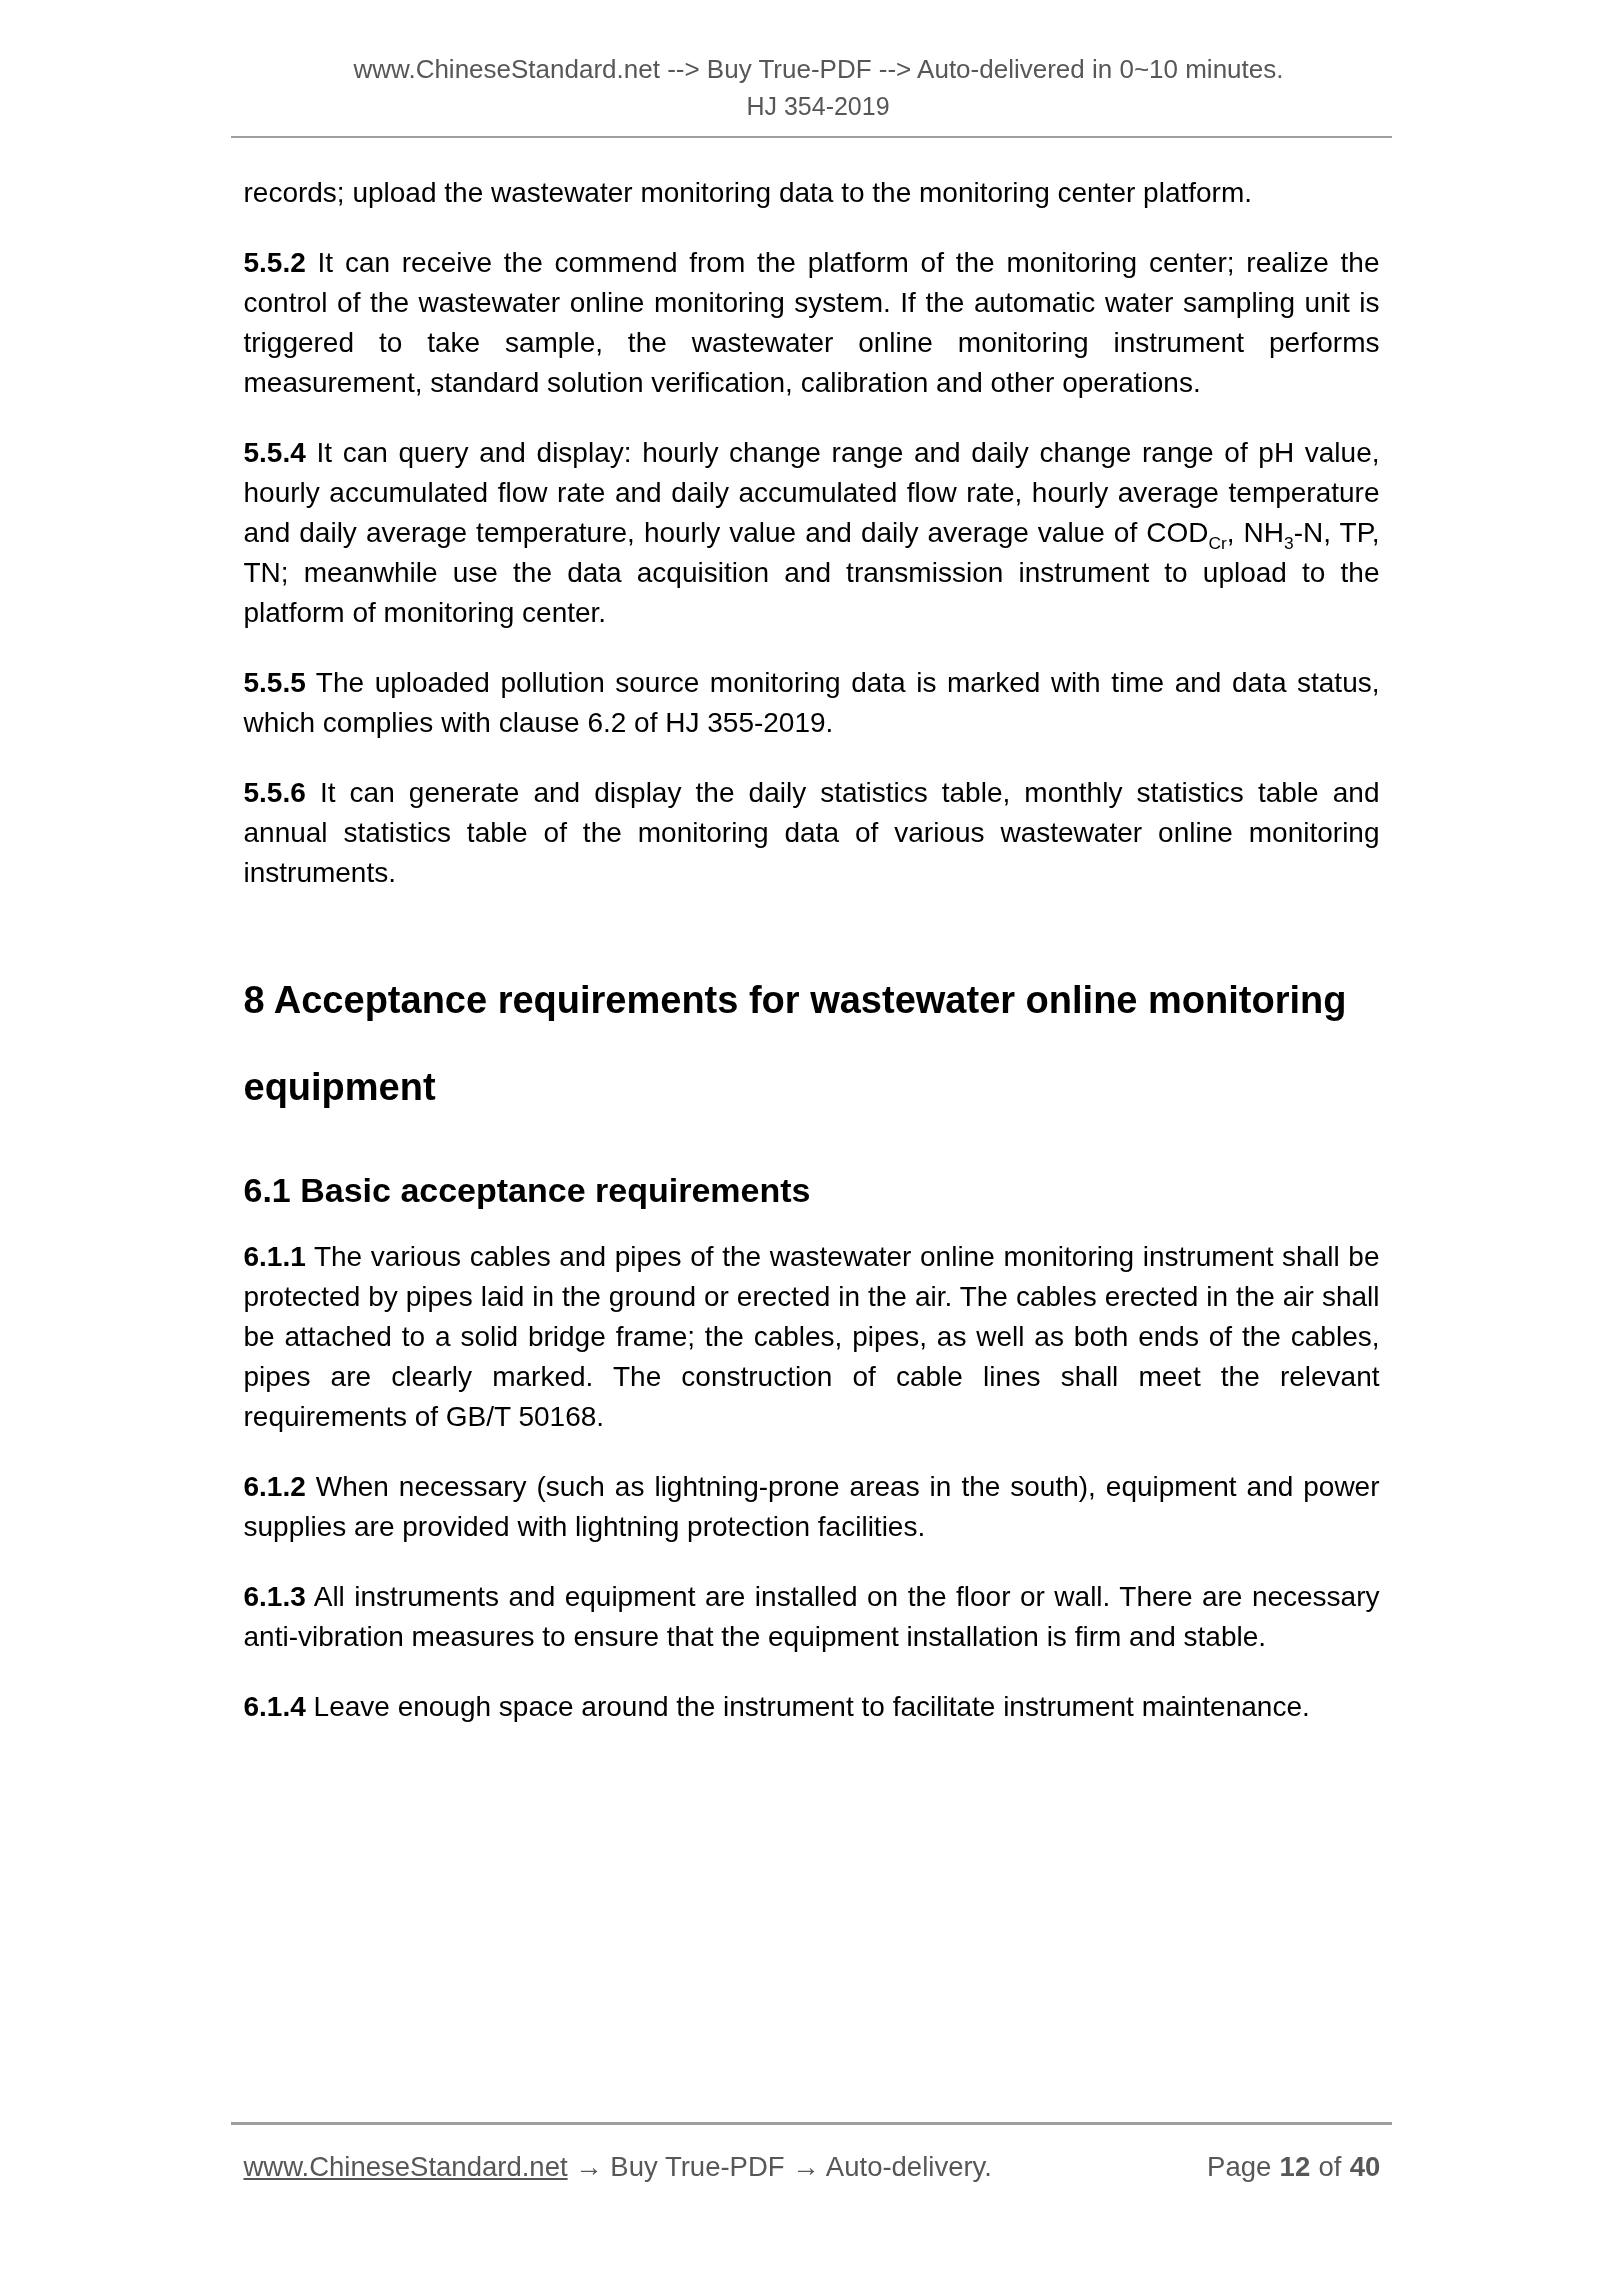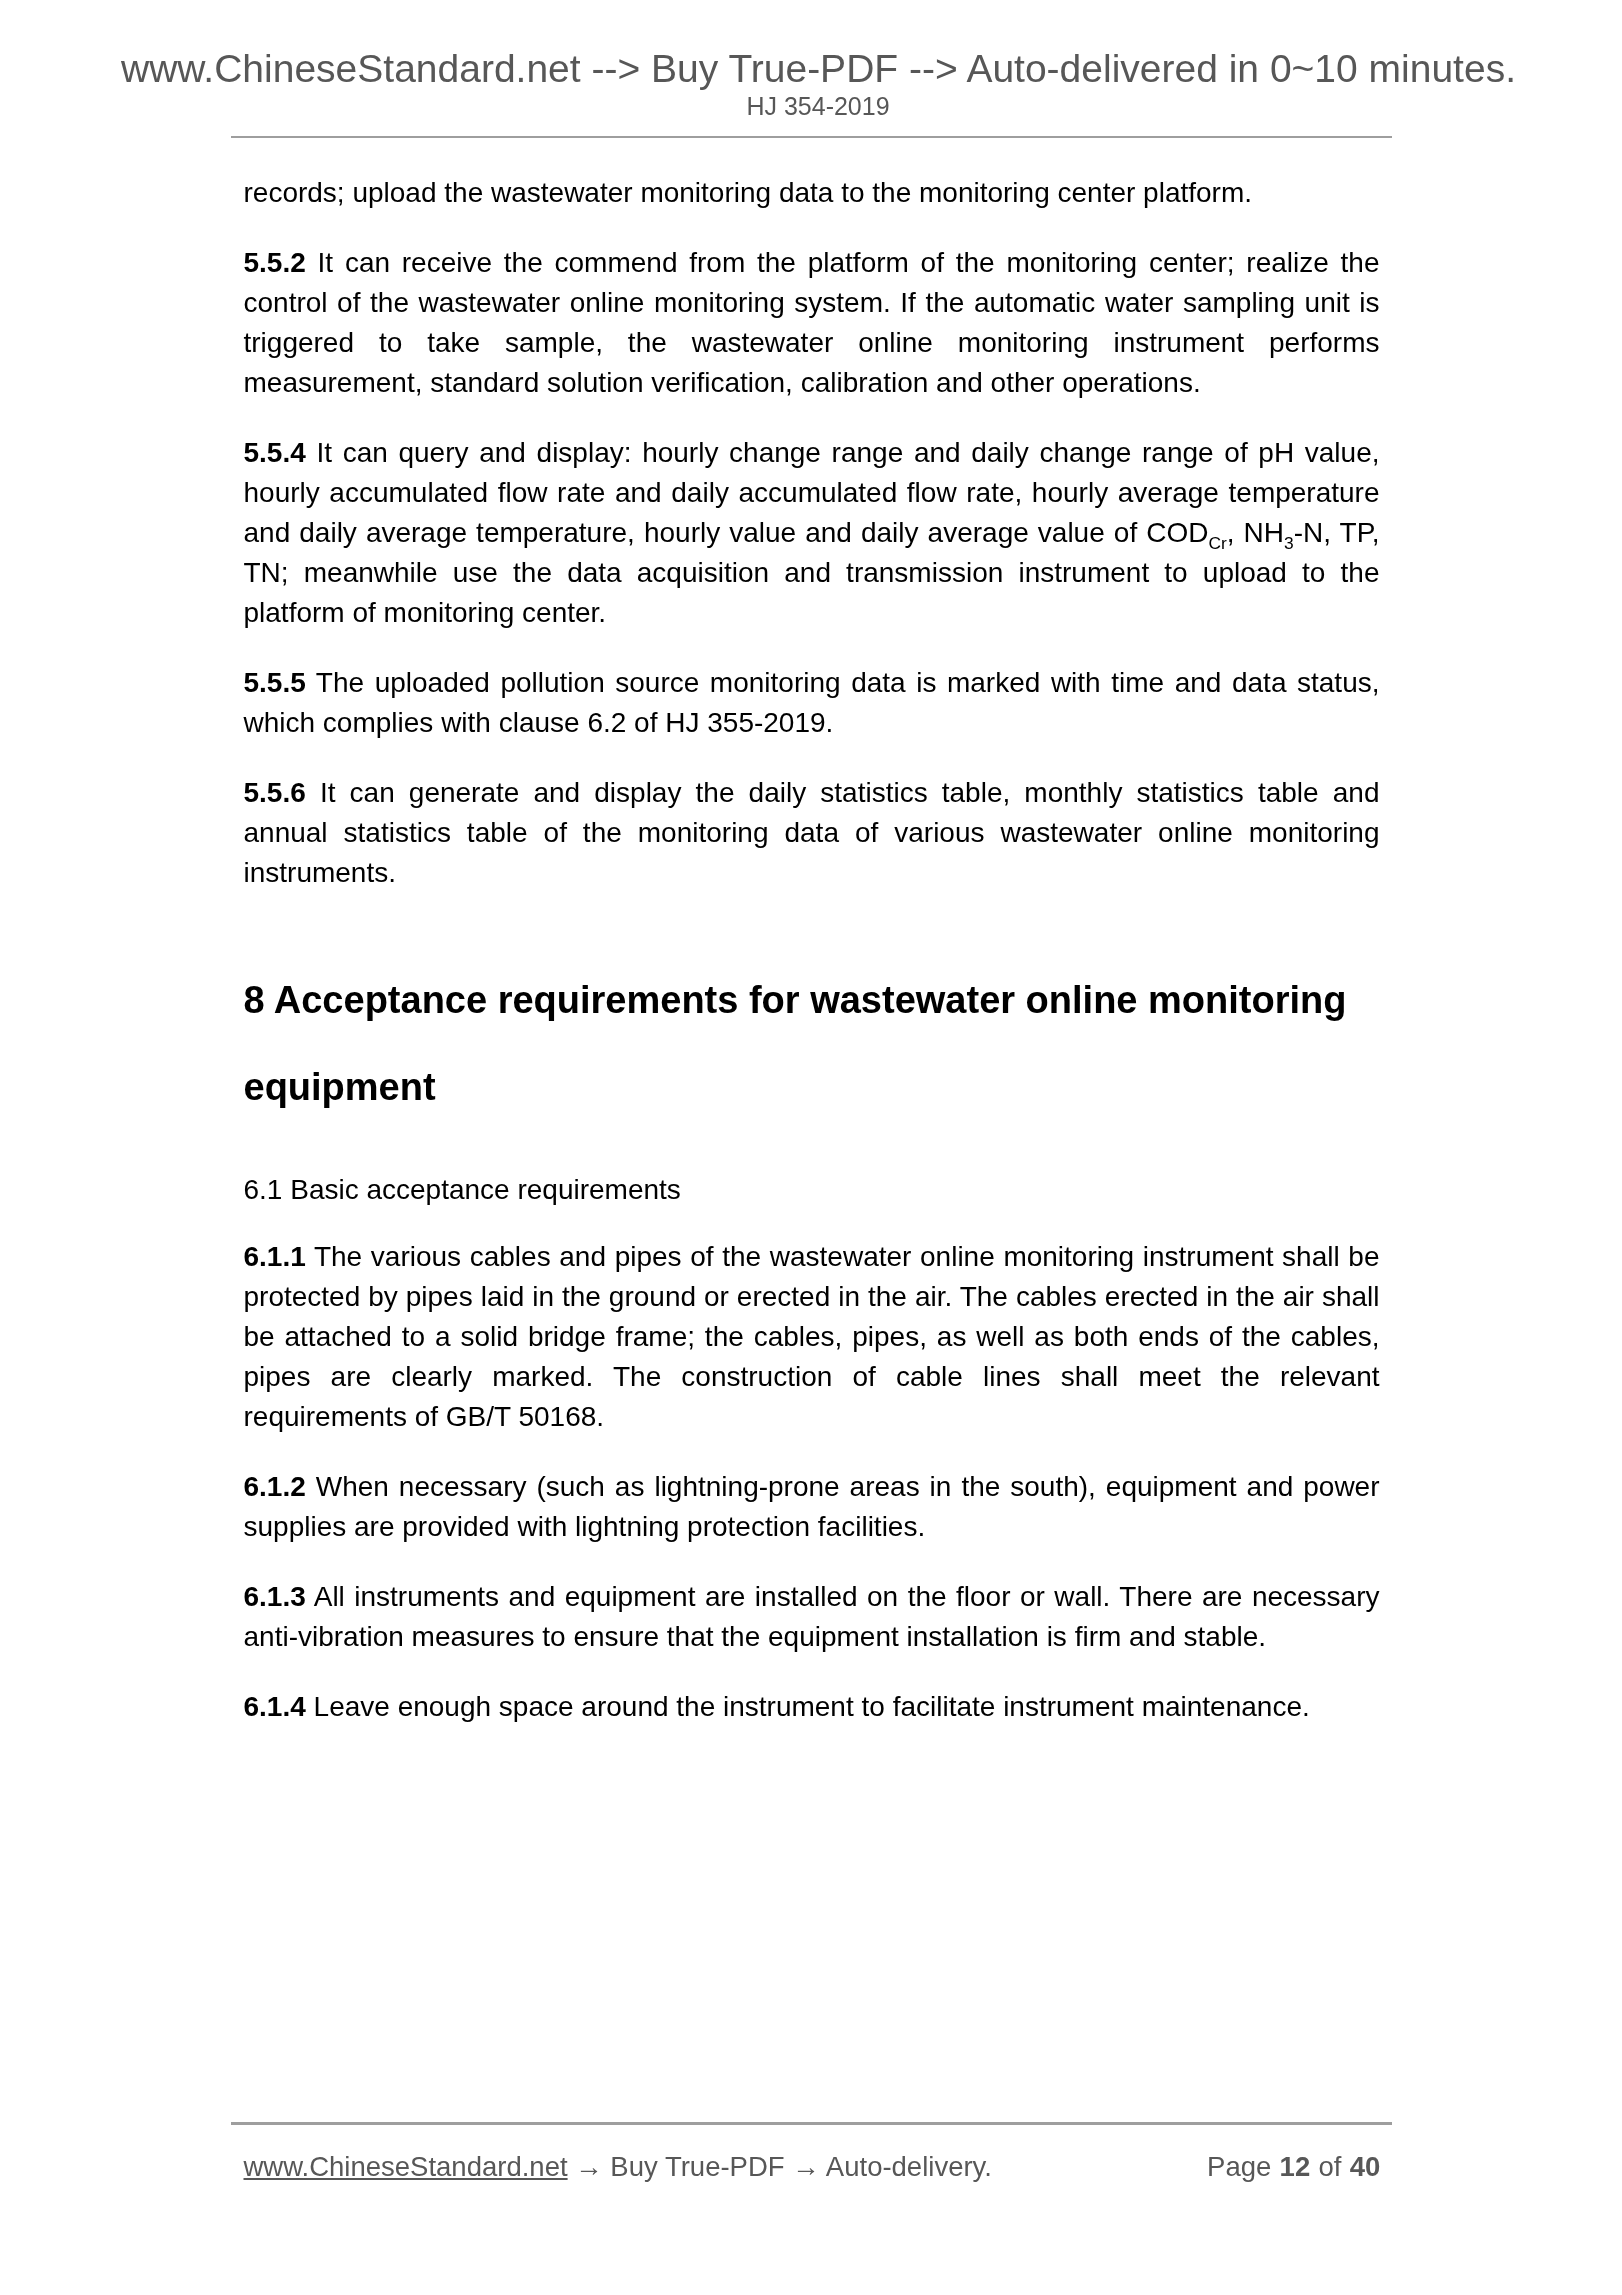--- a/index.html
+++ b/index.html
@@ -13,21 +13,21 @@
     width:1623px;height:2295px;
     background:#ffffff;
     font-family:"Liberation Sans", sans-serif;
     color:var(--body-text);
     position:relative;
     overflow:hidden;
   }
   .header{text-align:center;color:var(--meta-text);}
   .header-line1{
     padding-top:48px;
-    font-size:39px;line-height:42px;
+    font-size:26px;line-height:42px;
     white-space:nowrap;
     padding-left:14px;
   }
   .doc-number{font-size:25px;line-height:33px;padding-left:13px;}
   .rule{
     height:2.5px;background:var(--rule);
     width:1161px;margin:12.5px auto 0 auto;
   }
   .content{
     width:1136px;
@@ -38,21 +38,21 @@
     text-align:justify;text-justify:inter-word;
     margin:0 0 30px 0;
   }
   .content p b{font-weight:bold;}
   .content sub{font-size:0.62em;line-height:0;}
   .content h1{
     font-size:38px;line-height:87px;font-weight:bold;
     margin:64px 0 0 0;
   }
   .content h2{
-    font-size:28px;line-height:40px;font-weight:normal;
+    font-size:34px;line-height:40px;font-weight:bold;
     margin:39px 0 27px 0;
   }
   .footer{
     position:absolute;left:231px;top:2122px;width:1161px;
   }
   .footer-rule{height:2.5px;background:var(--rule);}
   .footer-row{
     display:flex;justify-content:space-between;align-items:baseline;
     margin:22px 11.7px 0 12.5px;
     font-size:27.5px;line-height:40px;

